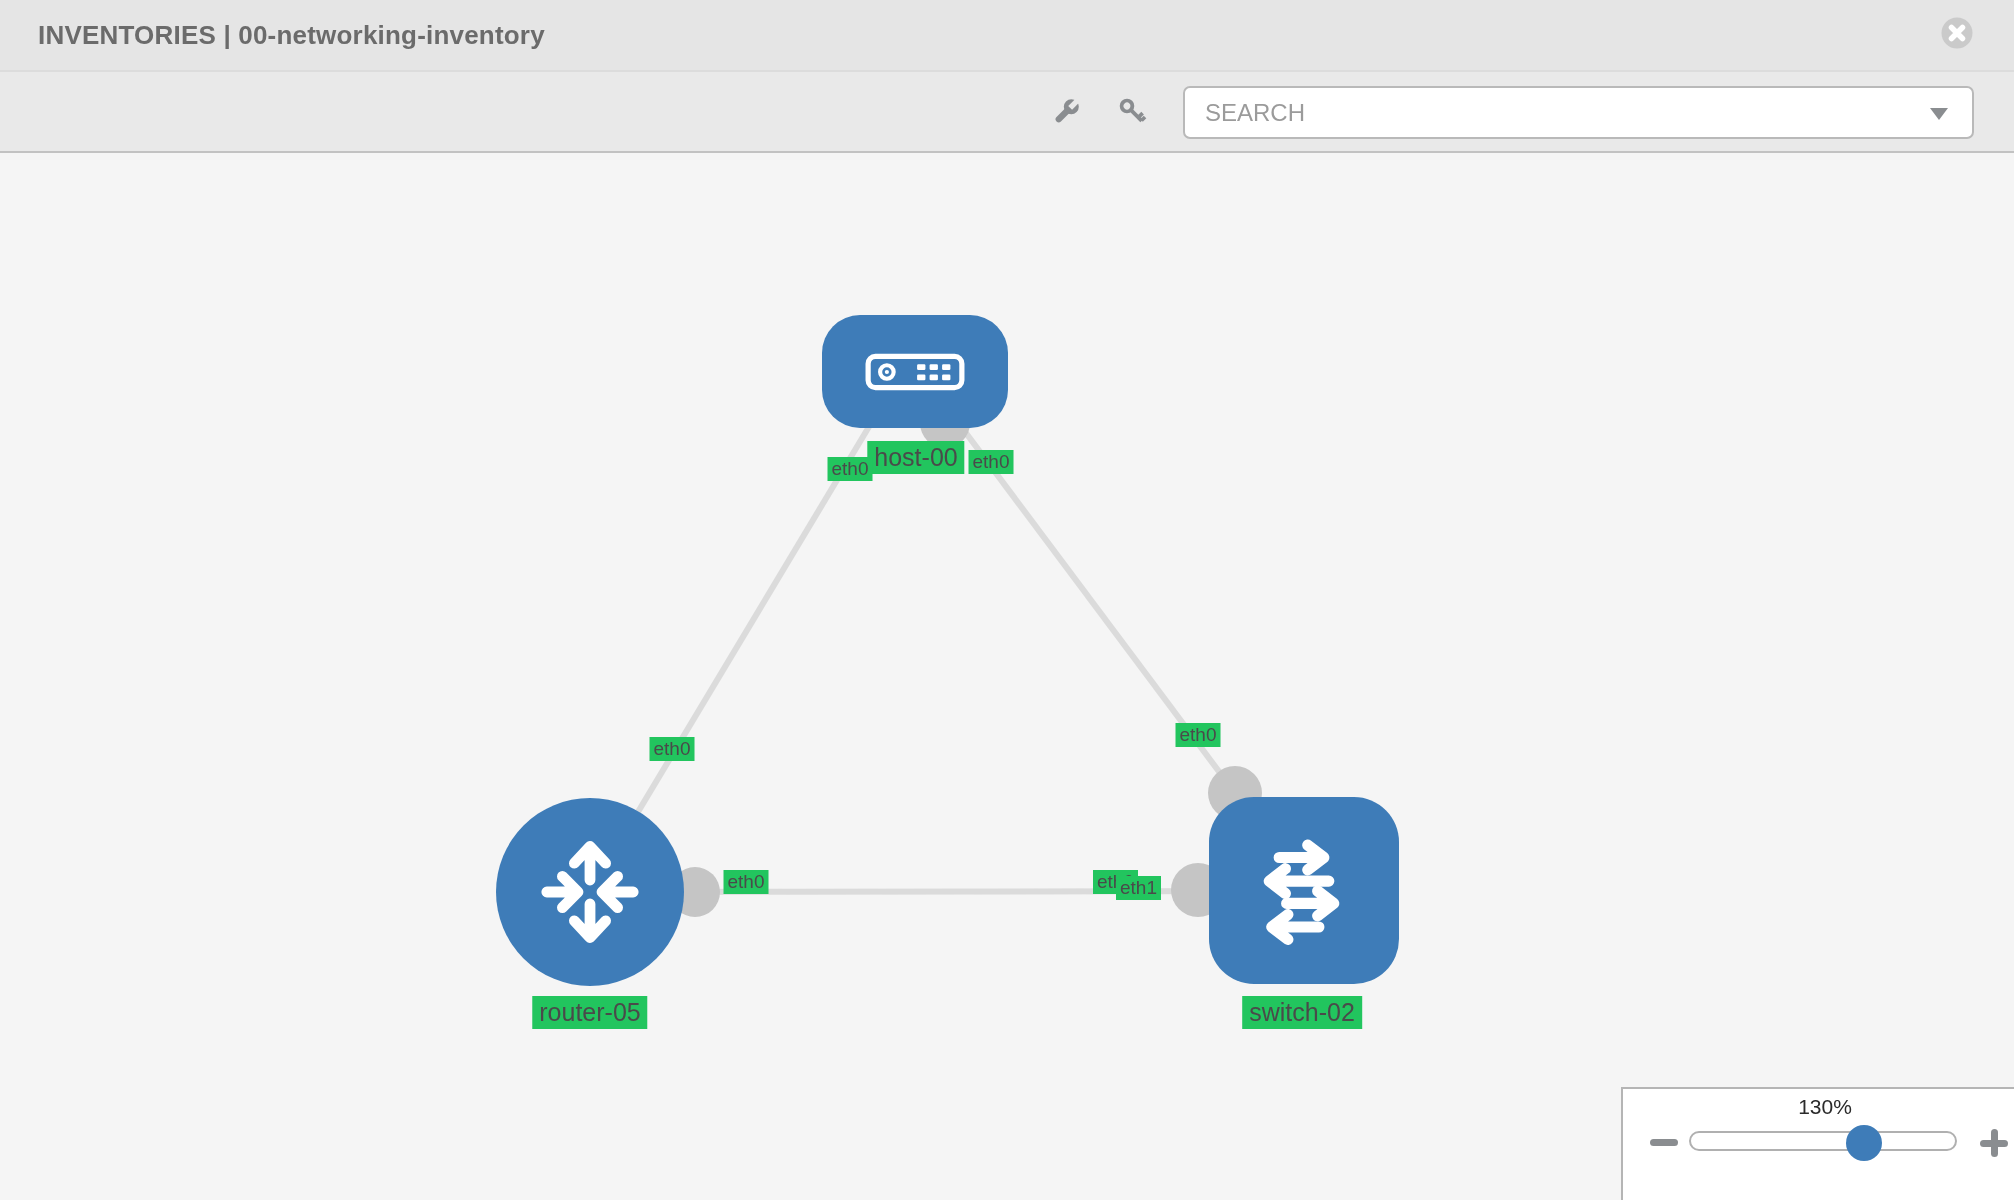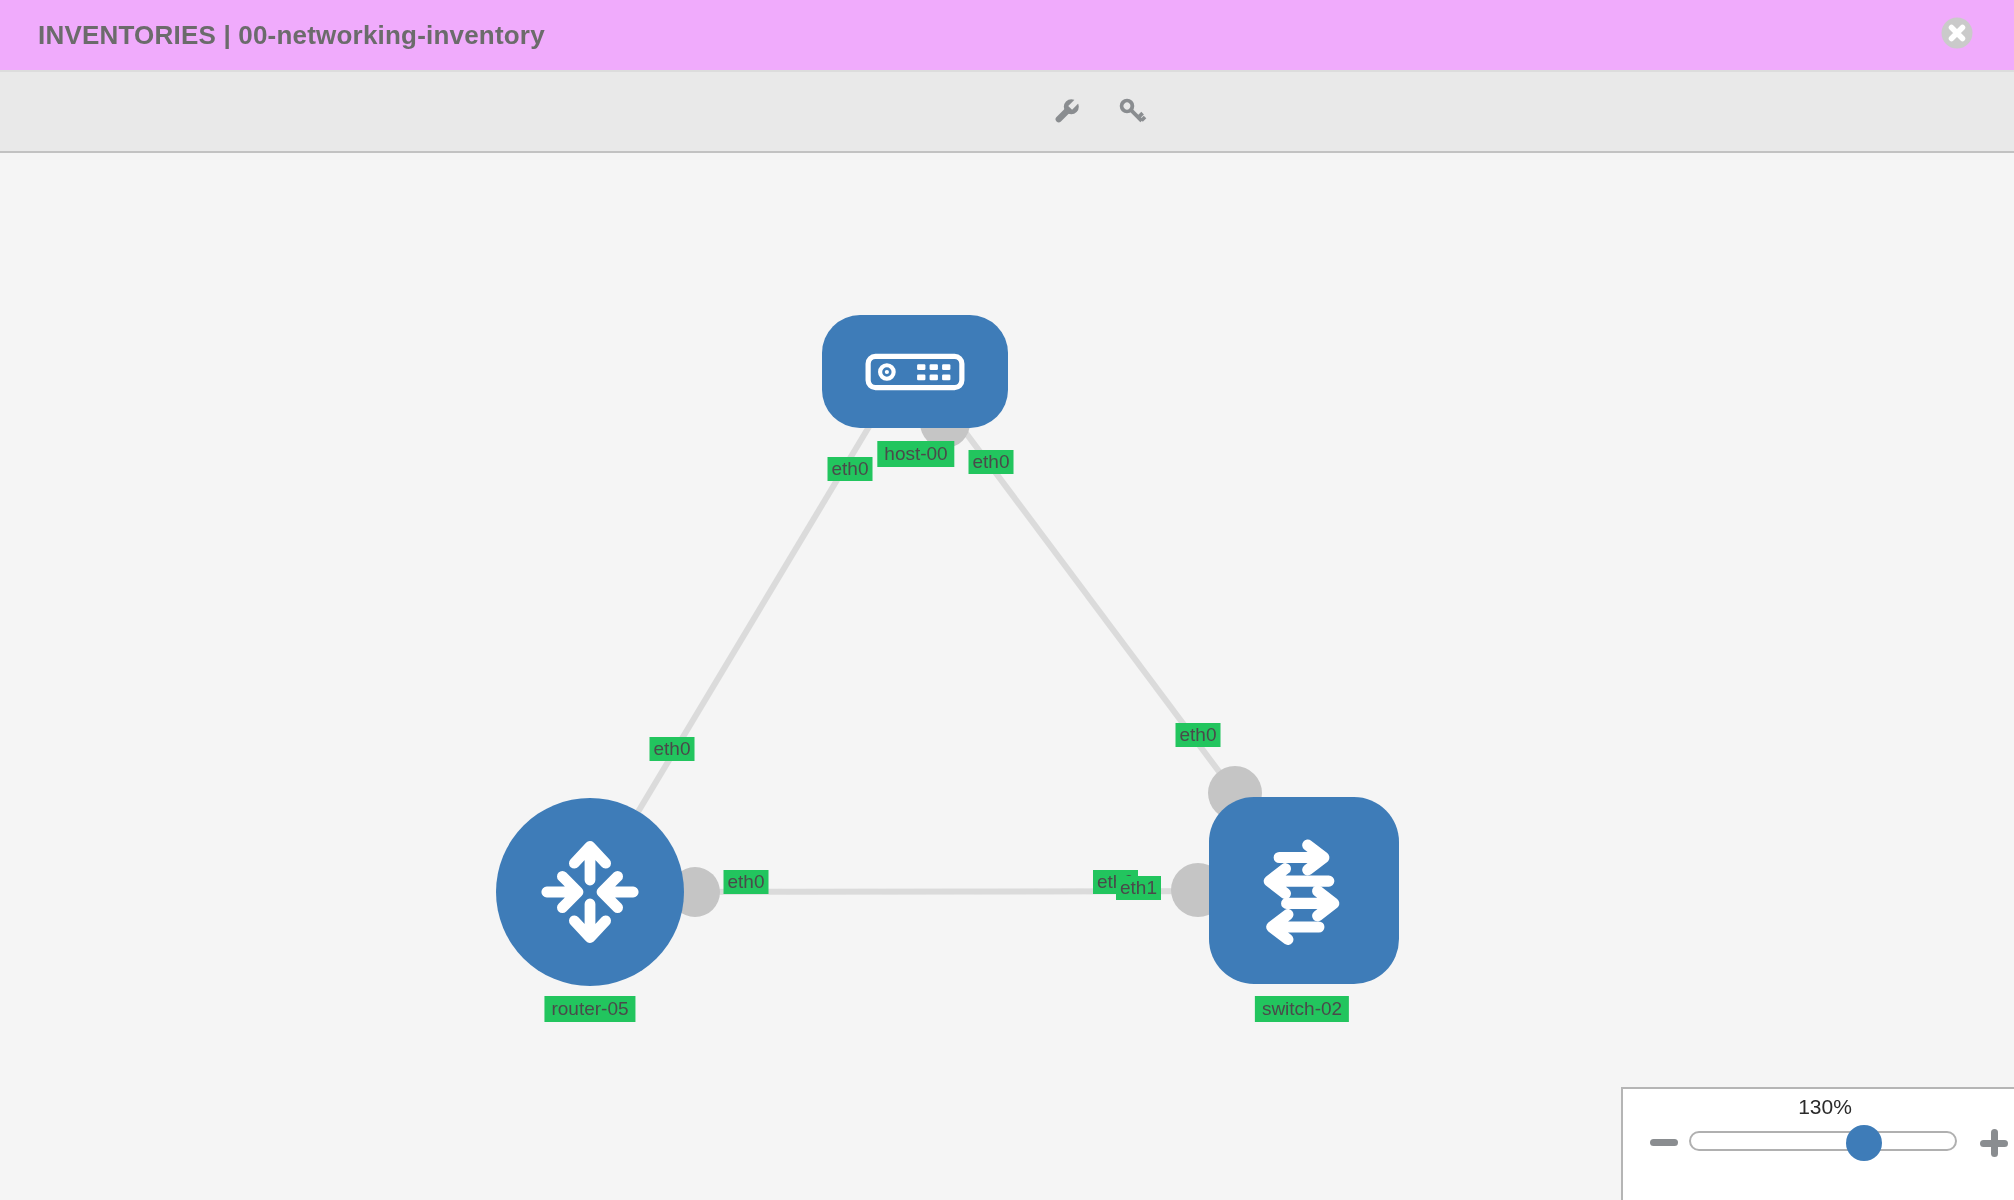--- a/index.html
+++ b/index.html
@@ -1,20 +1,20 @@
 <!DOCTYPE html>
 <html><head>
 <meta charset="utf-8">
 <style>
   * { margin:0; padding:0; box-sizing:border-box; }
   html,body { width:2014px; height:1200px; overflow:hidden; background:#fff;
     font-family:"Liberation Sans", sans-serif; }
 
   
-  .header { position:relative; height:72px; background:#f0abfc; border-bottom:2px solid #dcdcdc; }
+  .header { position:relative; height:72px; background:#e5e5e5; border-bottom:2px solid #dcdcdc; }
   .header-title { position:absolute; left:38px; top:0; line-height:70px;
     font-size:26px; font-weight:700; color:#6b6b6b; letter-spacing:.2px; }
   .close-btn { position:absolute; left:1940px; top:16px; width:34px; height:34px; cursor:pointer; }
 
   
   .toolbar { position:relative; height:81px; background:#e9e9e9; border-bottom:2px solid #c2c2c2; }
   .combo { position:absolute; top:14px; height:53px; background:#fff;
     border:2px solid #b9b9b9; border-radius:7px; }
   .combo-actions { left:40px; width:796px; }
   .combo-search { left:1183px; width:791px; }
@@ -35,21 +35,21 @@
   .canvas { position:relative; width:2014px; height:1047px; background:#f5f5f5; overflow:hidden; }
   .edges-svg { position:absolute; left:0; top:0; }
 
   .node { position:absolute; background:#3e7cb8; display:flex; align-items:center;
     justify-content:center; cursor:pointer; }
   .node-host { left:822px; top:162px; width:186px; height:113px; border-radius:38px; }
   .node-router { left:496px; top:645px; width:188px; height:188px; border-radius:50%; }
   .node-switch { left:1209px; top:644px; width:190px; height:187px; border-radius:45px; }
 
   .graph-label { position:absolute; background:#22c55e; color:#4a4a4a; white-space:nowrap; }
-  .name-label { font-size:19px; padding:2px 7px; transform:translateX(-50%); }
+  .name-label { font-size:25px; padding:2px 7px; transform:translateX(-50%); }
   .if-label { font-size:19px; padding:1px 4px; transform:translateX(-50%); }
   .if-label-left { font-size:19px; padding:1px 4px; }
 
   
   .zoom-panel { position:absolute; left:1621px; top:934px; width:410px; height:130px;
     background:#fff; border:2px solid #b5b5b5; }
   .zoom-level { position:absolute; left:0; top:6px; width:404px; text-align:center;
     font-size:21px; color:#2b2b2b; }
   .zoom-minus { position:absolute; left:27px; top:50px; width:28px; height:7px;
     border-radius:3.5px; background:#8a8d90; cursor:pointer; }
@@ -92,20 +92,24 @@
     <svg width="30" height="30" viewBox="0 0 28 28">
       <g transform="translate(13,13) rotate(-45)">
         <circle cx="0" cy="-6.5" r="5" fill="none" stroke="#8a8d90" stroke-width="3.6"></circle>
         <rect x="-1.8" y="-2.5" width="3.6" height="15.5" fill="#8a8d90"></rect>
         <rect x="0" y="6.8" width="5.6" height="3.4" fill="#8a8d90"></rect>
         <rect x="0" y="11" width="4.6" height="3.4" fill="#8a8d90"></rect>
       </g>
     </svg>
   </div>
 
+  <div class="combo combo-search">
+    <input class="combo-input" type="text" placeholder="SEARCH" style="">
+    <div class="caret"></div>
+  </div>
 </div>
 
 <div class="canvas">
 
   <svg class="edges-svg" width="2014" height="1047">
 
     <line x1="870" y1="272" x2="590" y2="739" stroke="#dbdbdb" stroke-width="6"></line>
     <line x1="960" y1="272" x2="1235" y2="640" stroke="#dbdbdb" stroke-width="6"></line>
     <line x1="590" y1="739" x2="1304" y2="738" stroke="#dbdbdb" stroke-width="6"></line>
 

